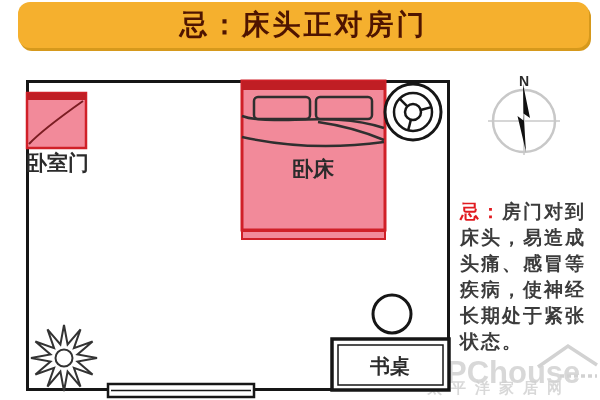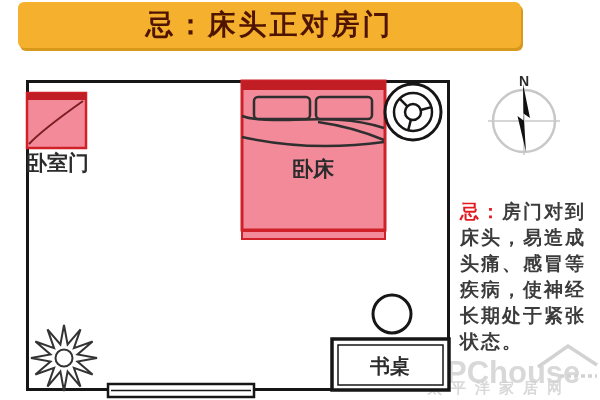--- a/index.html
+++ b/index.html
@@ -2,22 +2,22 @@
 <html style="--banner-bg: #F5B02E; --banner-shadow: #D6991C; --banner-text: #4E1400; --pink: #F28A9A; --red: #D02028; --dark-red: #C01E24; --taboo-red: #E11B20; --ann-text: #3C3C3C; --ink: #2F2F2F; --wall: #161616; --wm: #D2D2D2;"><head>
 <meta charset="utf-8">
 <style>
   html,body{margin:0;padding:0;}
   .stage{
     position:relative;width:600px;height:400px;background:#ffffff;overflow:hidden;
     font-family:"Liberation Sans","DejaVu Sans",sans-serif;
   }
   
   .banner{
-    position:absolute;left:18px;top:2px;width:503px;height:46px;
-    background:var(--banner-bg);border-radius:6px;
+    position:absolute;left:18px;top:2px;width:571px;height:46px;
+    background:var(--banner-bg);border-radius:12px;
     box-shadow:2px 3px 0 var(--banner-shadow);
     display:flex;align-items:center;justify-content:center;
   }
   .banner span{
     font-size:28px;font-weight:bold;color:var(--banner-text);letter-spacing:3px;
   }
   
   svg.plan{position:absolute;left:0;top:0;z-index:2;}
   .wall{stroke:var(--wall);stroke-width:3;fill:none;}
   .pinkfill{fill:var(--pink);}

